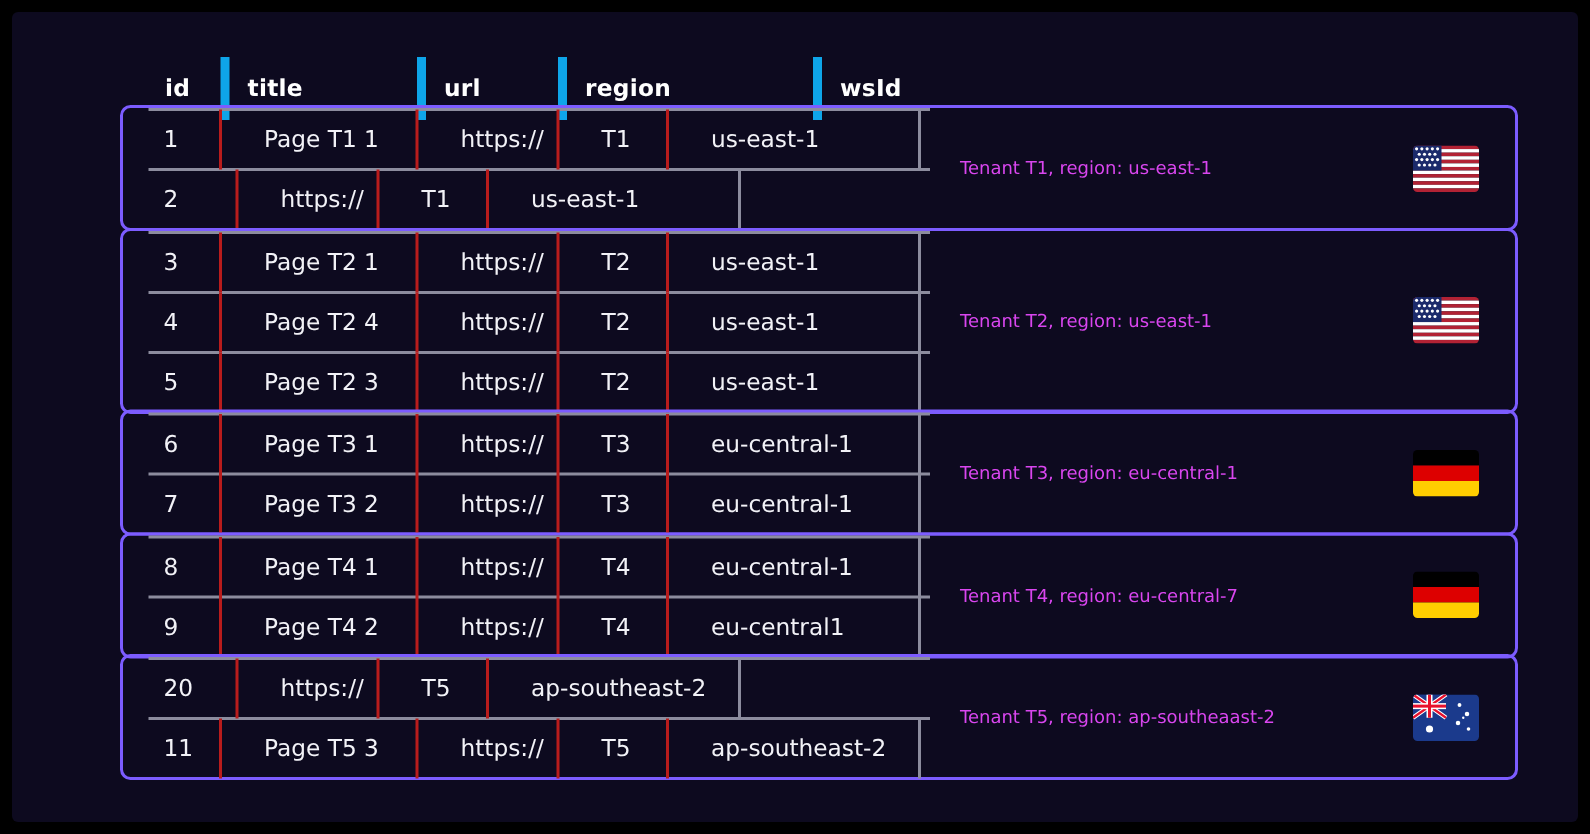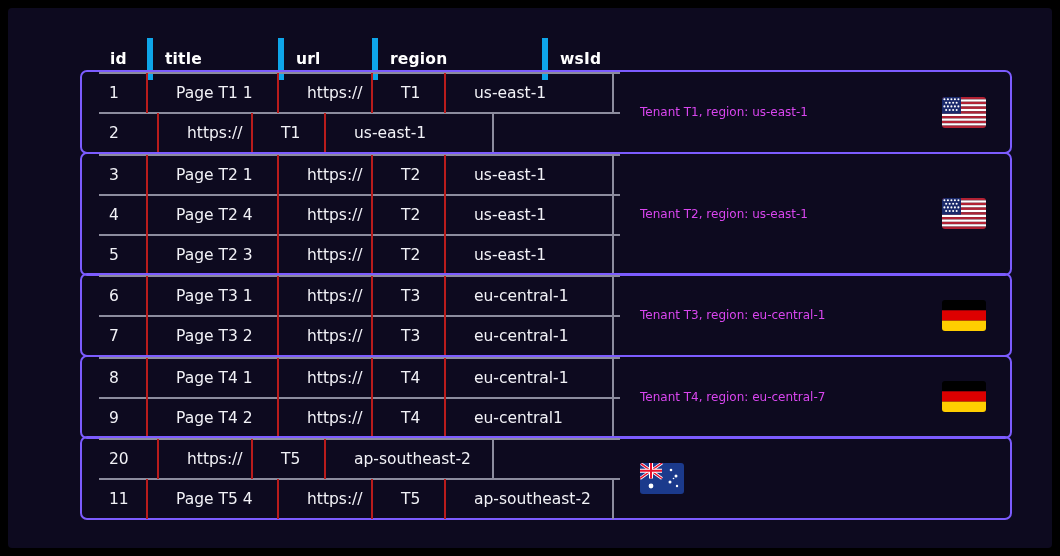--- a/index.html
+++ b/index.html
@@ -328,27 +328,28 @@
         <div class="group">
           <div class="grows">
             <div class="row first">
               <div class="cell c-id first">20</div>
               <div class="cell c-url">https://</div>
               <div class="cell c-wsid">T5</div>
               <div class="cell c-region">ap-southeast-2</div>
             </div>
             <div class="row">
               <div class="cell c-id first">11</div>
-              <div class="cell c-title">Page T5 4</div>
+              <div class="cell c-title">Page T5 3</div>
               <div class="cell c-url">https://</div>
               <div class="cell c-wsid">T5</div>
               <div class="cell c-region">ap-southeast-2</div>
             </div>
           </div>
           <div class="gnote">
+            <div class="gnote-text">Tenant T5, region: ap-southeaast-2</div>
             <div class="gnote-flag">
               <svg class="flag-img" viewBox="0 0 44 31">
                 <rect width="44" height="31" fill="#1b3a8c"></rect>
                 <g>
                   <rect x="0" y="0" width="22" height="15.5" fill="#1b3a8c"></rect>
                   <path d="M0,0 L22,15.5 M22,0 L0,15.5" stroke="#ffffff" stroke-width="3"></path>
                   <path d="M0,0 L22,15.5 M22,0 L0,15.5" stroke="#e8112d" stroke-width="1.5"></path>
                   <rect x="9" y="0" width="4" height="15.5" fill="#ffffff"></rect>
                   <rect x="0" y="5.75" width="22" height="4" fill="#ffffff"></rect>
                   <rect x="10" y="0" width="2" height="15.5" fill="#e8112d"></rect>

